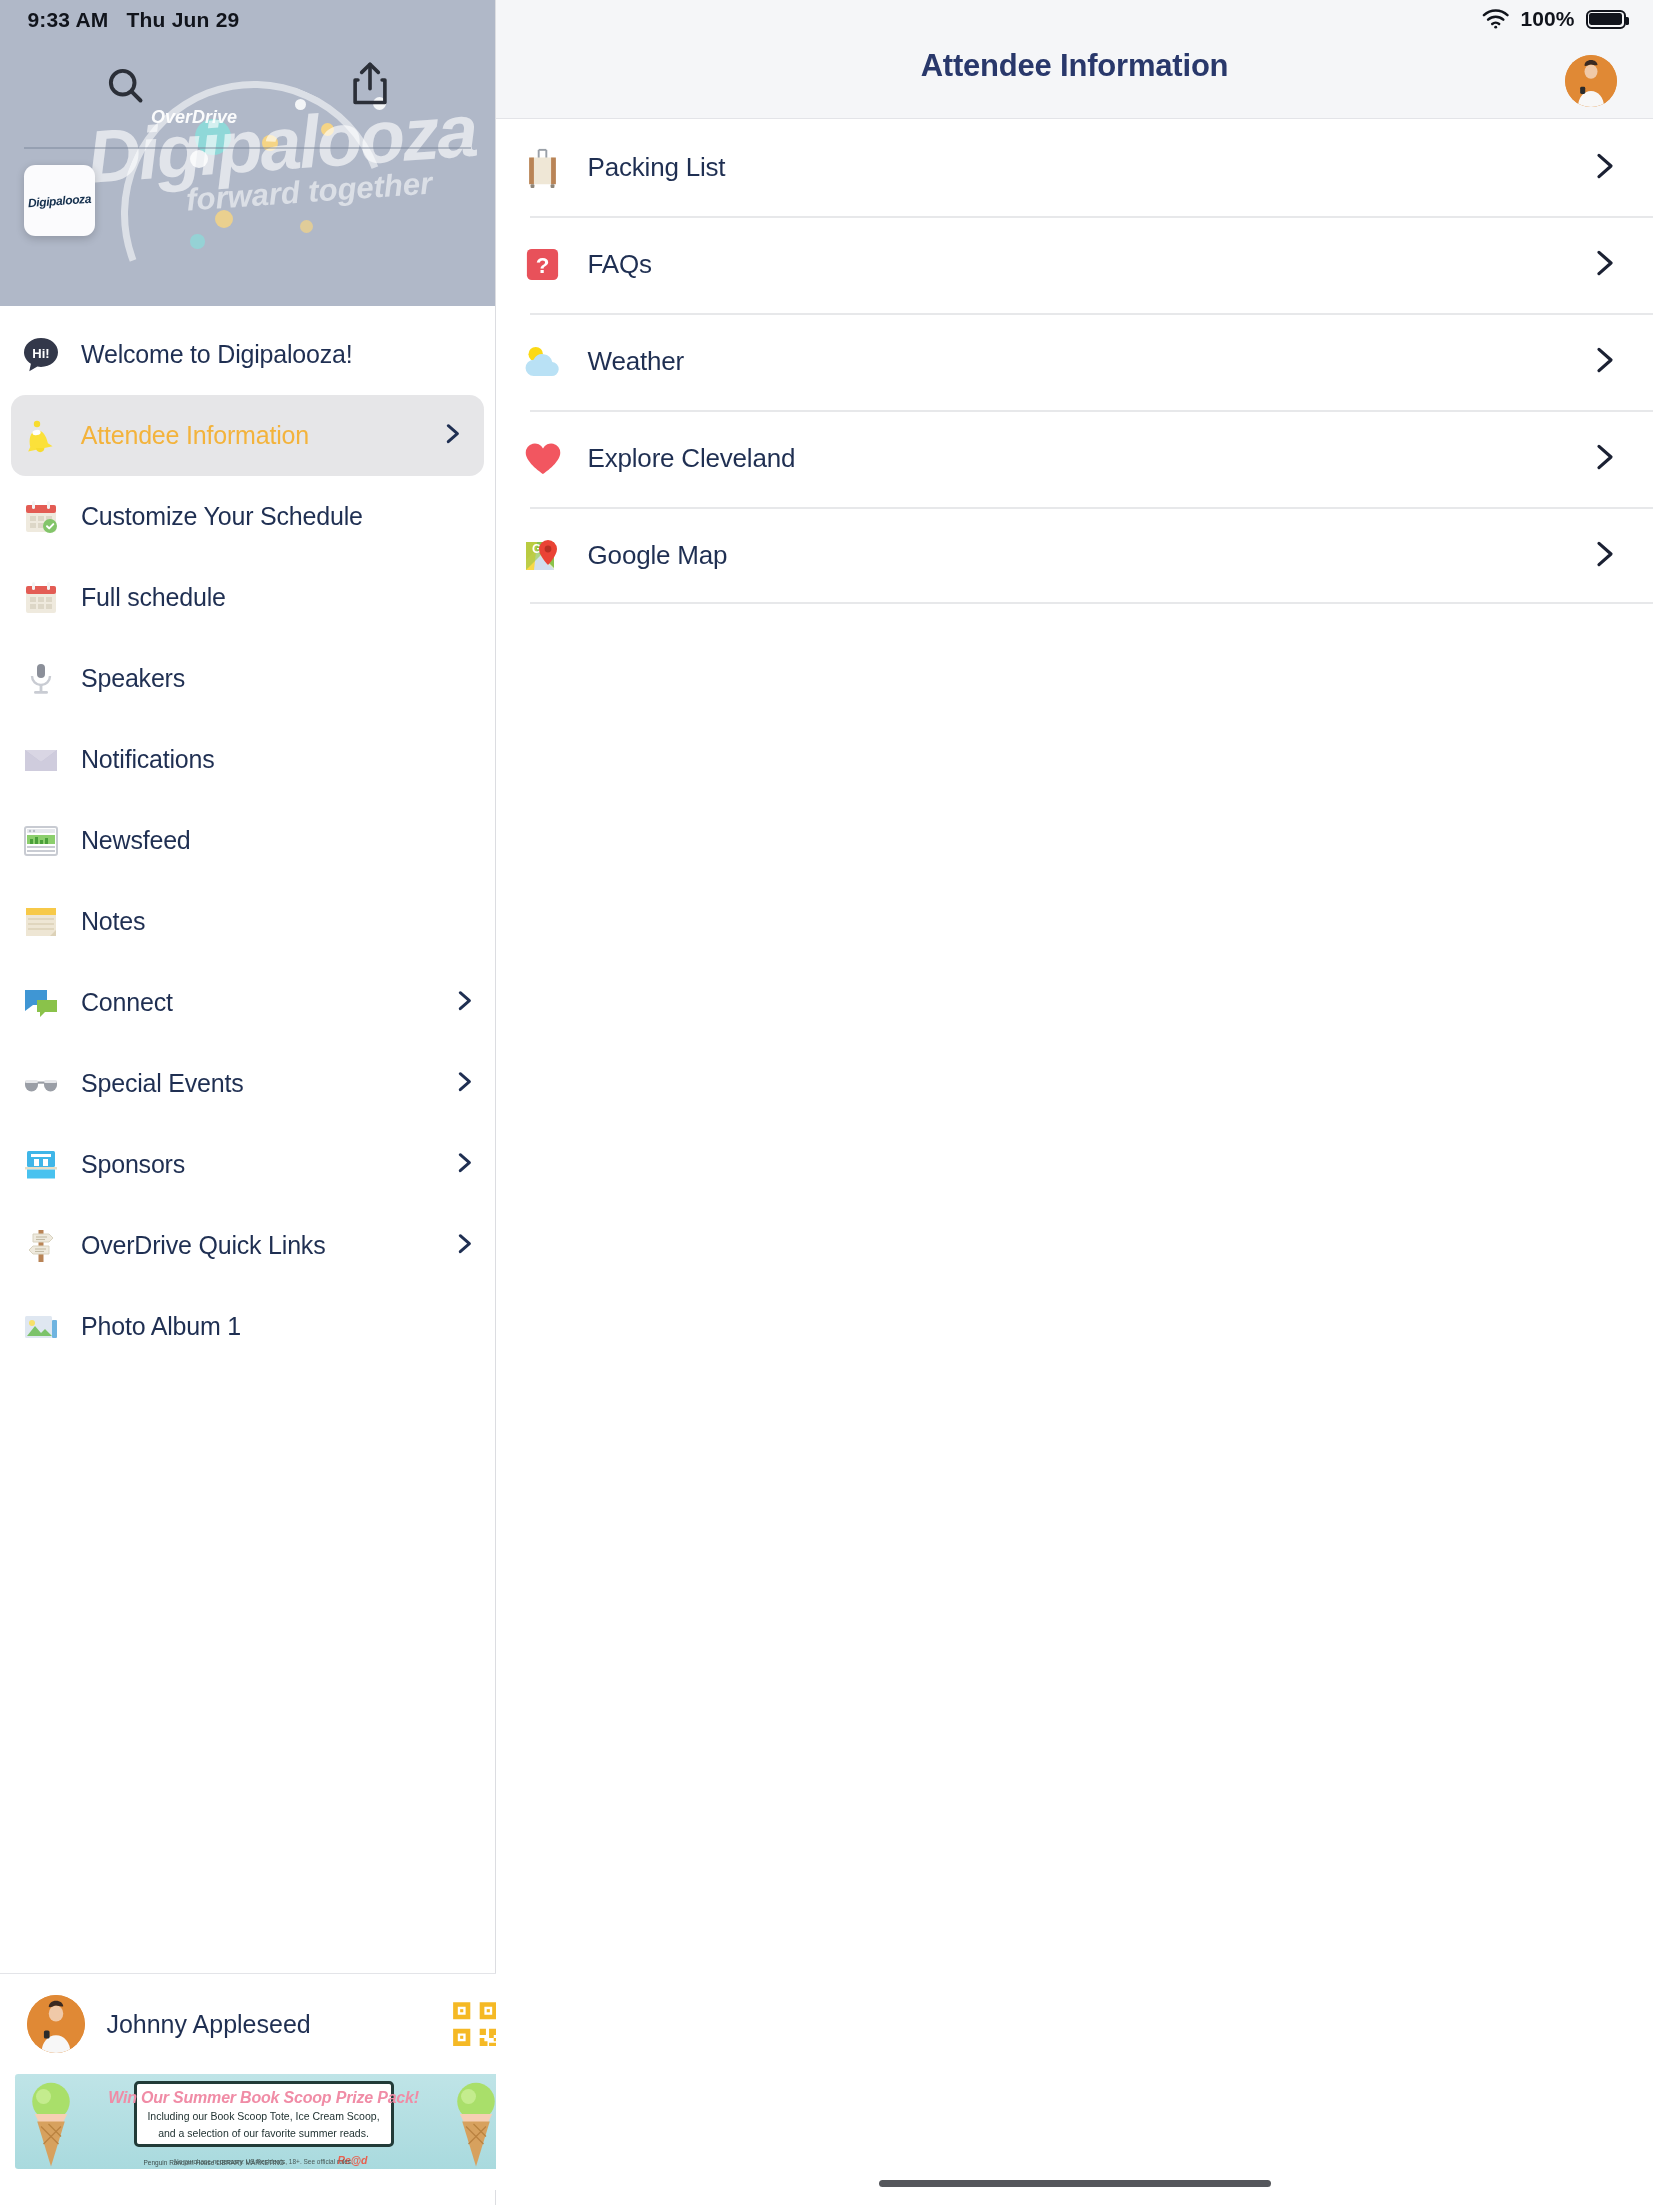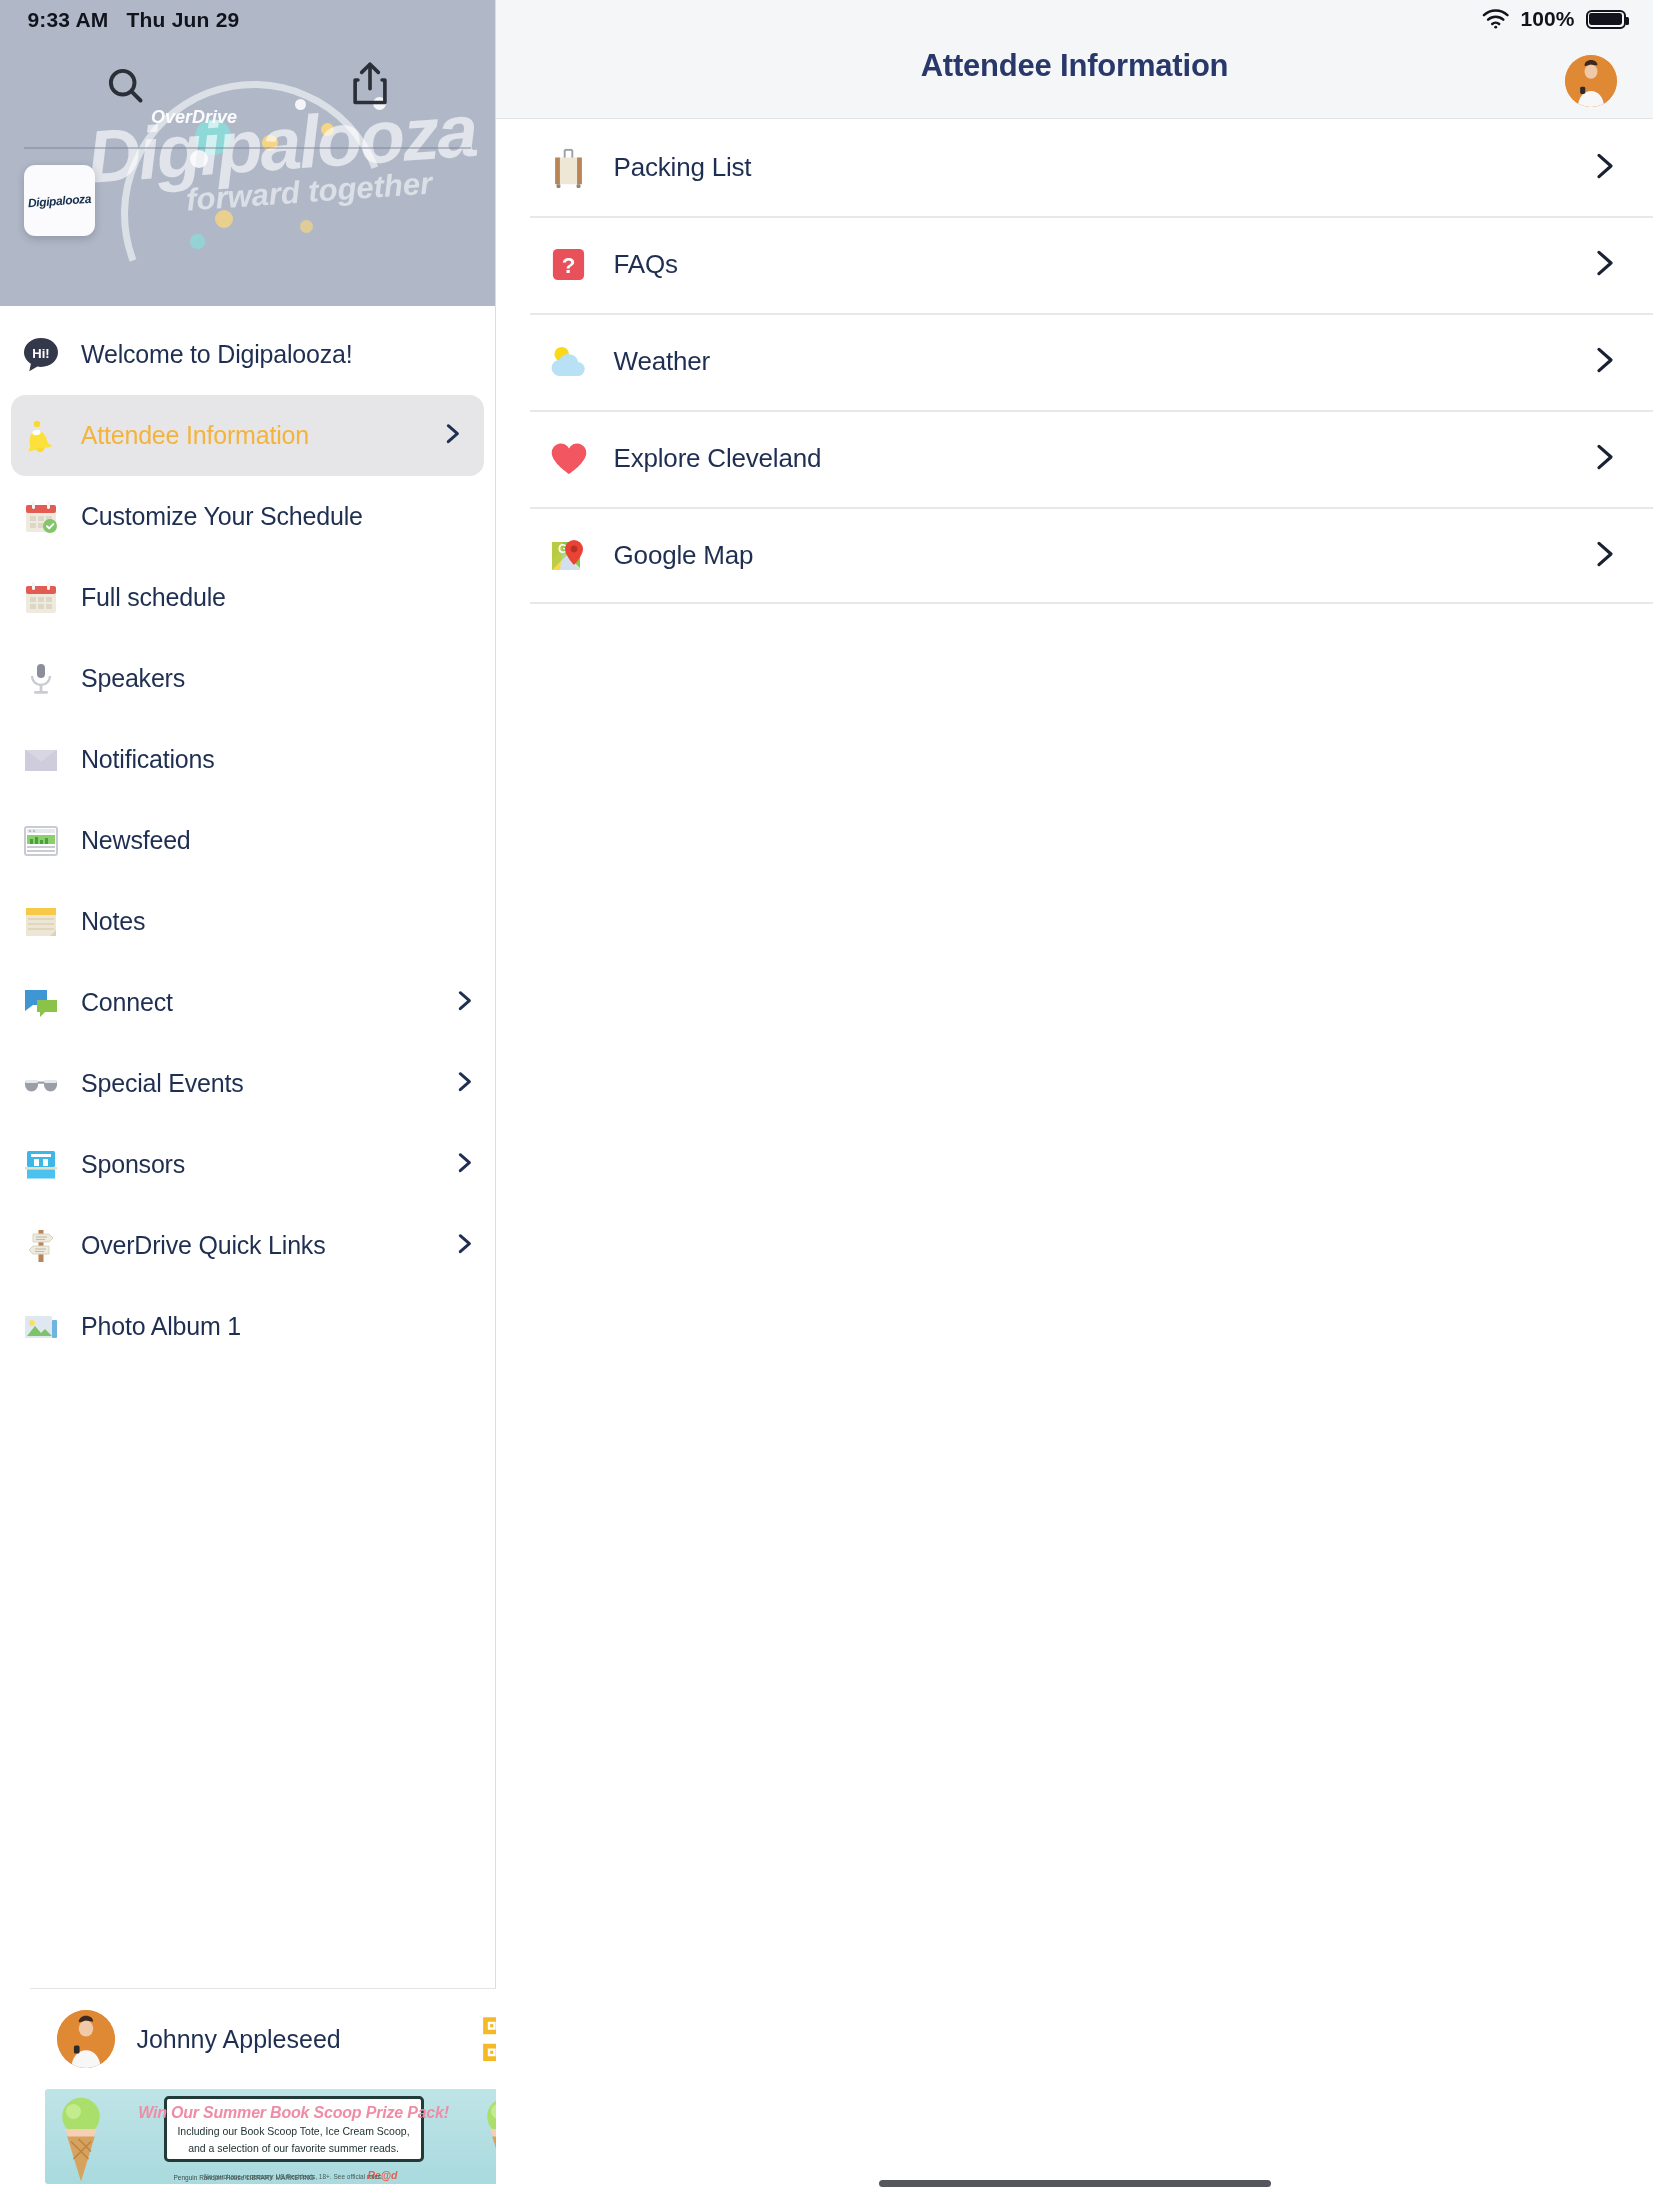--- a/index.html
+++ b/index.html
@@ -102,23 +102,22 @@
   }
   .s-item .lbl {
     font-size:25px; color:#1f2f52; letter-spacing:-0.2px; flex:1;
   }
   .s-item.sel { background:#e6e6e8; border-radius:14.5px; margin:0 11.3px; padding-left:6.5px; }
   .s-item.sel .lbl { color:#f3b33c; }
   .chev { flex:0 0 auto; }
 
   
   .side-foot {
-    position:absolute; left:0; bottom:0; width:527px; background:#fff;
+    position:absolute; left:0; bottom:15px; width:527px; background:#fff;
     border-top:1.6px solid #e3e4e8;
-    margin-left:30px;
   }
   .foot-user { height:100px; display:flex; align-items:center; padding:0 27.4px; cursor:pointer; }
   .avatar-sm {
     width:58px; height:58px; border-radius:50%; background:#e08935;
     flex:0 0 58px; position:relative; overflow:hidden;
   }
   .foot-name { font-size:25px; color:#1f2f52; margin-left:21px; flex:1; }
   .qr { width:50px; height:50px; cursor:pointer; }
   .ad-wrap { padding:0 14.5px 21px 14.5px; }
   .ad {
@@ -146,21 +145,21 @@
   .main-head {
     height:119px; background:#f5f6f8; border-bottom:1.6px solid #e3e4e8;
     position:relative; display:flex; align-items:center; justify-content:center;
   }
   .main-title { font-size:31px; color:#29386b; letter-spacing:-0.2px; padding-top:14.5px; }
   .avatar-hd {
     position:absolute; right:36px; top:55px; width:52px; height:52px;
     border-radius:50%; background:#e08935; overflow:hidden; cursor:pointer;
   }
   .m-row {
-    height:97px; display:flex; align-items:center; padding:0 34px 0 50px;
+    height:97px; display:flex; align-items:center; padding:0 34px 0 24px;
     position:relative; cursor:pointer;
   }
   .m-row + .m-row::before{
     content:""; position:absolute; left:34px; right:0; top:0; height:1.6px; background:#e7e8ea;
   }
   .m-list { position:relative; }
   .m-list::after{
     content:""; position:absolute; left:34px; right:0; bottom:0; height:1.6px; background:#e7e8ea;
   }
   .m-ico { width:45px; height:45px; flex:0 0 45px; margin-right:22.6px;

